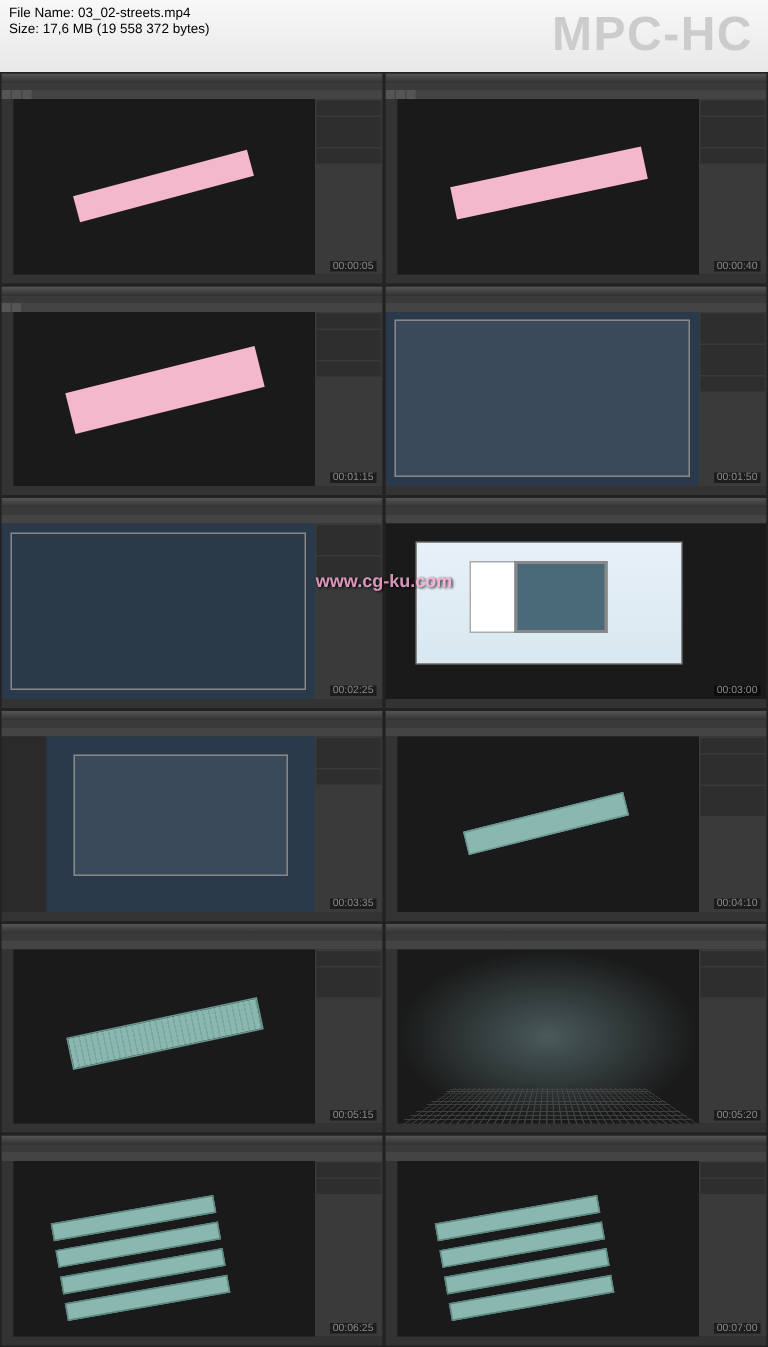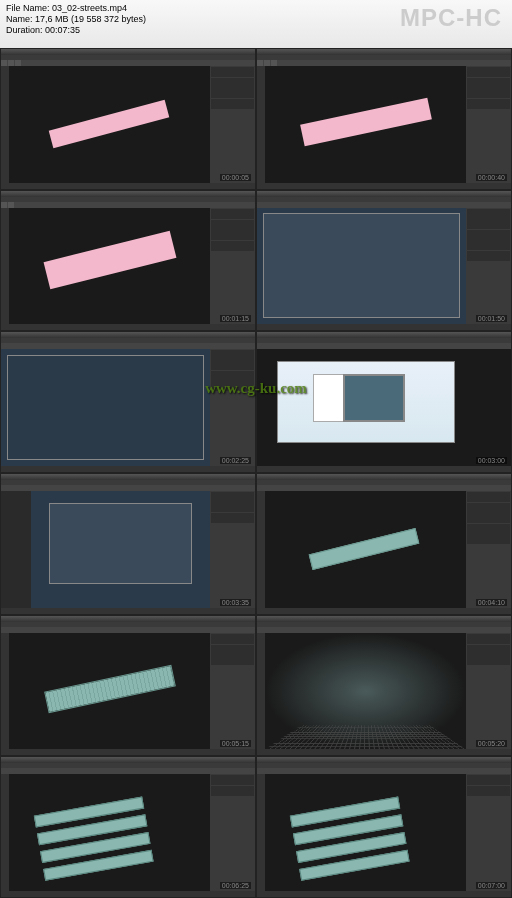--- a/index.html
+++ b/index.html
@@ -20,21 +20,21 @@
   right: 0;
   height: 48px;
   background: linear-gradient(to bottom, #f8f8f8, #e8e8e8);
   padding: 3px 6px;
   color: #000;
 }
 .header-title {
   position: absolute;
   top: 4px;
   right: 10px;
-  font-size: 24px;
+  font-size: 32px;
   font-weight: bold;
   color: #ccc;
   letter-spacing: 1px;
 }
 .header-row {
   line-height: 11px;
 }
 .grid {
   position: absolute;
   top: 48px;
@@ -159,27 +159,26 @@
   font-size: 7px;
   color: #888;
   background: rgba(0,0,0,0.5);
   padding: 0 2px;
 }
 .watermark {
   position: absolute;
   top: 380px;
   left: 50%;
   transform: translateX(-50%);
-  font-size: 15px;
+  font-size: 12px;
   font-weight: bold;
-  color: #4d7c0f;
+  color: #f9a8d4;
   text-shadow: 1px 1px 2px #000;
   z-index: 100;
   opacity: 0.85;
-  font-family: Liberation Serif, serif;
 }
 .dialog {
   position: absolute;
   background: #f0f0f0;
   border: 1px solid #888;
 }
 .node-editor {
   background: #2a3a4a;
 }
 .file-browser {
@@ -213,26 +212,22 @@
 </head>
 <body>
 
 <div class="header">
   <div class="header-title">MPC-HC</div>
   <div class="header-row">
     <span>File Name:</span>
     <span>03_02-streets.mp4</span>
   </div>
   <div class="header-row">
-    <span>Name:</span>
+    <span>Size:</span>
     <span>17,6 MB (19 558 372 bytes)</span>
-  </div>
-  <div class="header-row">
-    <span>Duration:</span>
-    <span>00:07:35</span>
   </div>
 </div>
 
 <div class="watermark">www.cg-ku.com</div>
 
 <div class="grid">
 
   <div class="cell cell-1-1">
     <div class="app-window">
       <div class="titlebar"></div>

